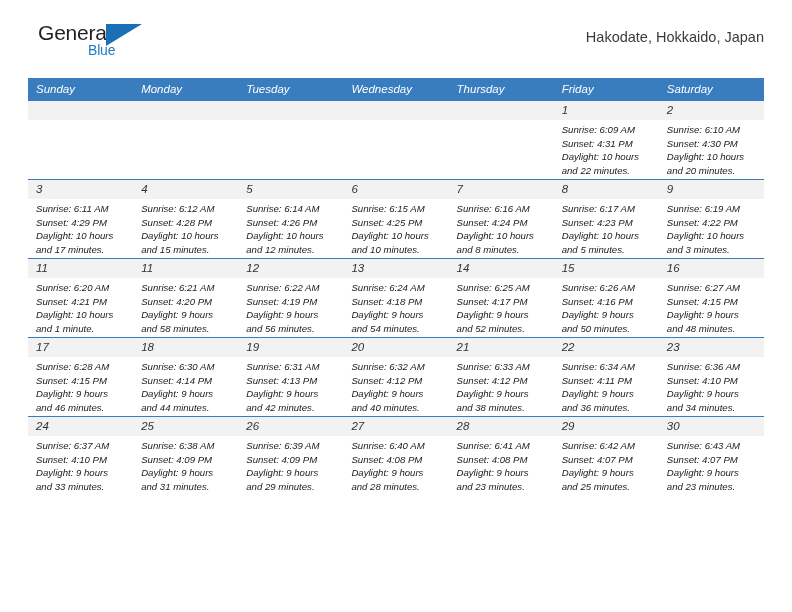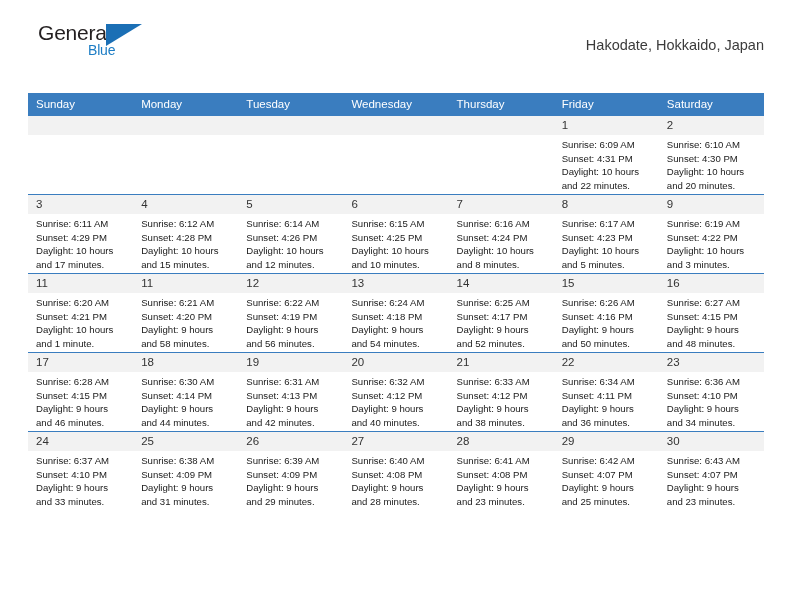--- a/index.html
+++ b/index.html
@@ -71,30 +71,31 @@
     font-size: 27px;
     color: #3b3b3b;
     font-weight: normal;
     line-height: 32px;
     white-space: nowrap;
   }
   .location-title {
     font-size: 14.5px;
     color: #3b3b3b;
     line-height: 22px;
-    margin-top: 16px;
+    margin-top: 8px;
     white-space: nowrap;
   }
 
   
   .calendar {
-    margin-top: 21px;
+    margin-top: 6px;
     width: 736px;
     border-collapse: collapse;
     table-layout: fixed;
+    font-style: italic;
   }
   .calendar th {
     background: #3a7dbf;
     color: #ffffff;
     font-weight: normal;
     font-size: 11.5px;
     text-align: left;
     padding: 5px 0 6px 8px;
     height: 12px;
     border: none;

